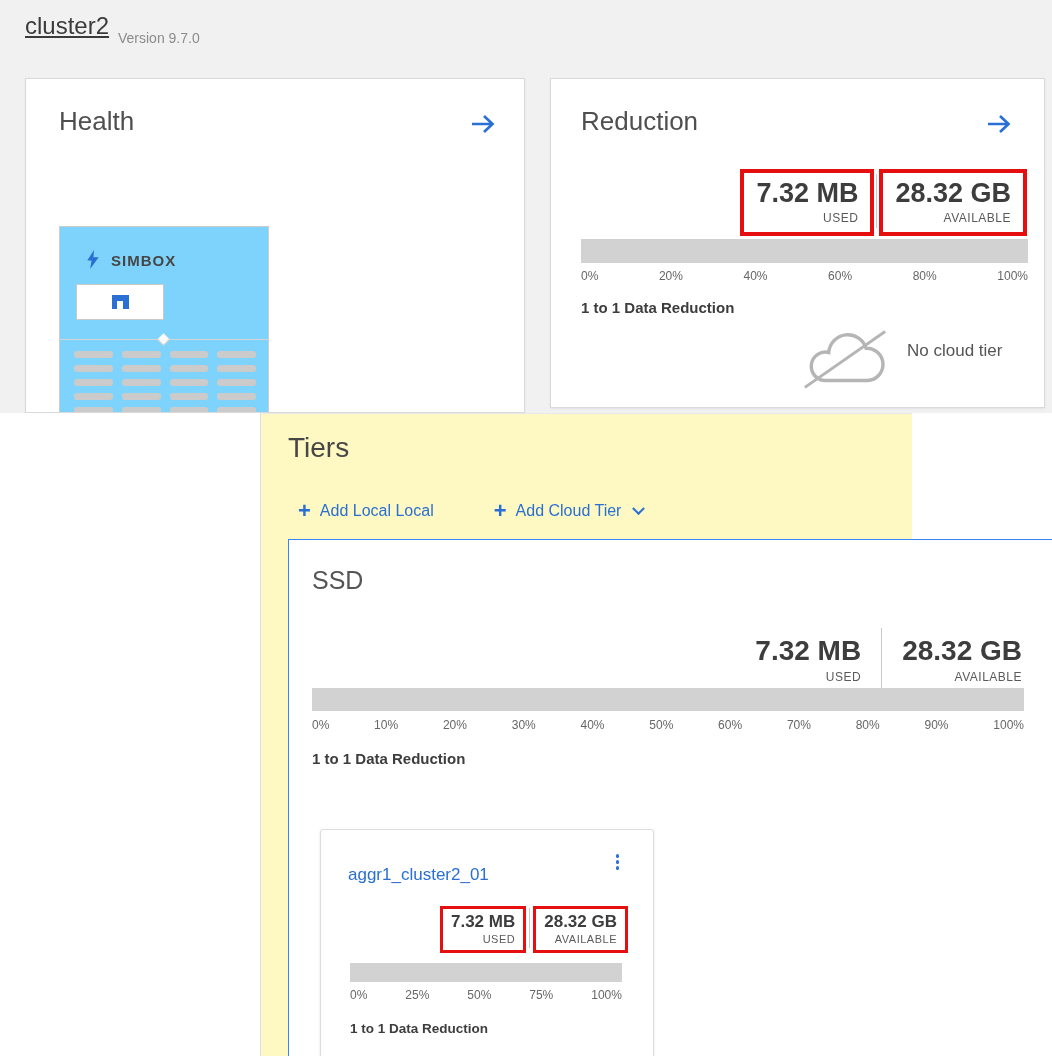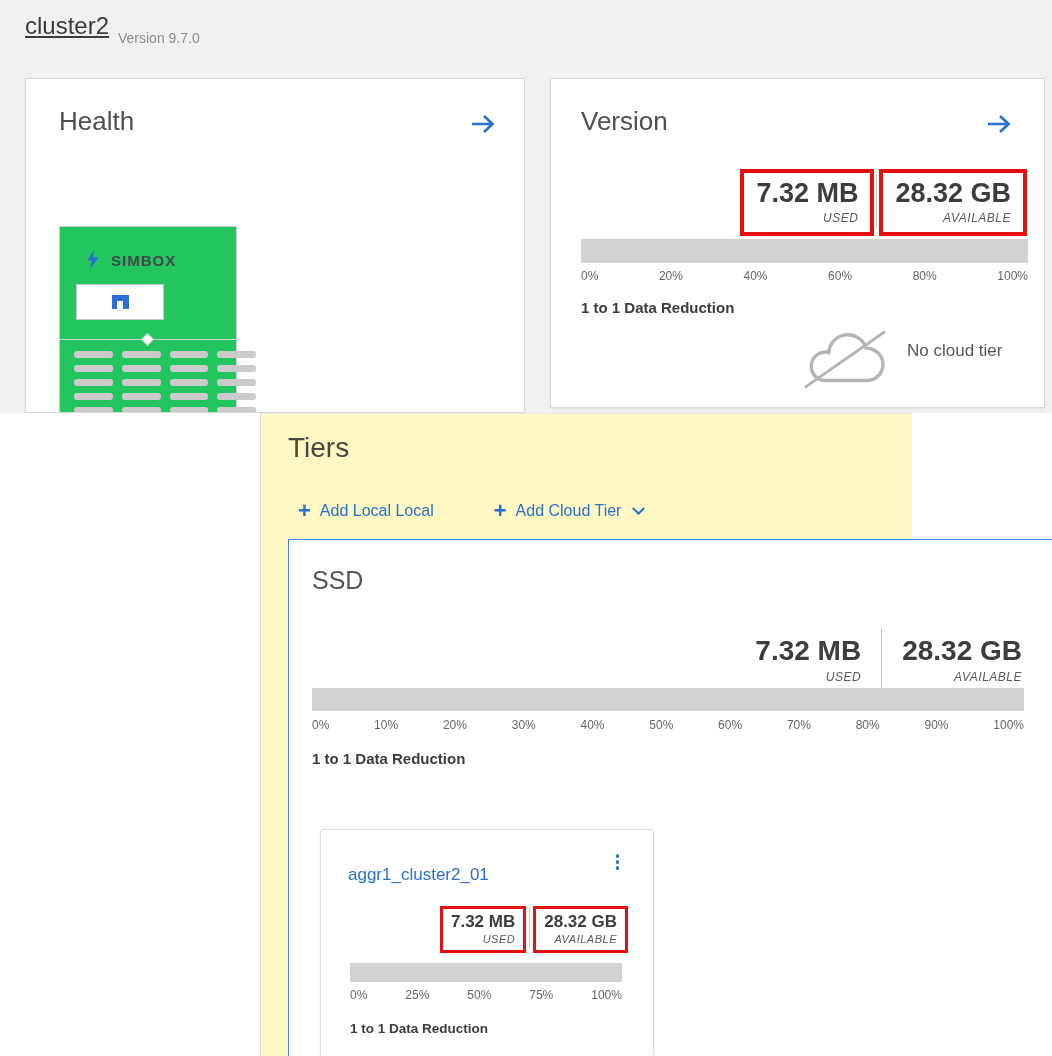--- a/index.html
+++ b/index.html
@@ -16,40 +16,40 @@
   .arrow-link { position:absolute; width:26px; height:22px; color:var(--accent,#2a6fd3); cursor:pointer; }
 
   
   #health-card { left:25px; top:78px; width:500px; height:335px; overflow:hidden; }
   #health-card .card-title { position:absolute; left:33px; top:27px; }
   #health-card .arrow-link { right:28px; top:34px; }
   .status-box { position:absolute; left:33px; top:85px; width:436px; height:42px; border:1px solid #c9c9c9; display:flex; align-items:center; cursor:pointer; background:#fff; }
   .check-icon { width:21px; height:21px; border-radius:50%; background:var(--healthy-green,#4aa74a); margin-left:12px; flex:0 0 auto; display:flex; align-items:center; justify-content:center; }
   .status-text { margin-left:11px; font-size:16px; color:#333; }
 
-  .simbox-panel { position:absolute; left:33px; top:147px; width:178px; height:200px; background:#22c55e; border:1px solid #cccccc; }
+  .simbox-panel { position:absolute; left:33px; top:147px; width:210px; height:200px; background:#7dd3fc; border:1px solid #cccccc; }
   .bolt-icon { position:absolute; left:27px; top:23px; width:12px; height:19px; color:var(--accent,#2a6fd3); }
   .simbox-label { position:absolute; left:51px; top:25px; font-size:15px; font-weight:bold; letter-spacing:1px; color:#464646; }
   .logo-box { position:absolute; left:16px; top:57px; width:88px; height:36px; background:#fff; border:1px solid #c9c9c9; display:flex; align-items:center; justify-content:center; }
   .netapp-logo { position:relative; width:17px; height:14px; background:var(--accent,#2a6fd3); }
   .netapp-logo::after { content:""; position:absolute; left:5.5px; bottom:0; width:6px; height:8px; background:#fff; }
   .simbox-divider { position:absolute; left:0; right:0; top:112px; border-top:1px solid #d5d5d5; }
   .notch-icon { position:absolute; left:calc(50% - 5px); top:-5.5px; width:9px; height:9px; background:#fafafa; border-right:1px solid #c9c9c9; border-bottom:1px solid #c9c9c9; transform:rotate(45deg); }
   .shelf-grid { position:absolute; left:14px; top:124px; width:182px; display:grid; grid-template-columns:repeat(4,1fr); gap:7px 9px; }
   .shelf-dash { height:7px; background:#cbcbcb; border-radius:3px; }
 
   
   #capacity-card { left:550px; top:78px; width:495px; height:330px; }
   #capacity-card .card-title { position:absolute; left:30px; top:27px; }
   #capacity-card .arrow-link { right:32px; top:34px; }
 
   .stats-row { position:absolute; display:flex; align-items:flex-end; }
   .stat { display:flex; flex-direction:column; align-items:flex-end; }
   .stat .val { font-weight:bold; color:#3d3d3d; }
-  .stat .lbl { color:#5a5a5a; letter-spacing:.5px;font-style:italic; }
+  .stat .lbl { color:#5a5a5a; letter-spacing:.5px; }
   .red-box { border:4px solid var(--highlight-red,#e60f0f); }
   .stat-divider { width:1px; background:#c9c9c9; align-self:center; }
 
   #capacity-card .stats-row { right:17px; top:90px; }
   #capacity-card .stat { padding:5px 12px 7px; }
   #capacity-card .val { font-size:27px; }
   #capacity-card .lbl { font-size:12px; margin-top:2px; }
   #capacity-card .stat-divider { height:54px; margin:0 2px 4px; }
 
   .cap-bar { position:absolute; background:var(--bar-gray,#d2d2d2); }
@@ -146,21 +146,21 @@
           <div class="shelf-dash"></div>
           <div class="shelf-dash"></div>
           <div class="shelf-dash"></div>
           <div class="shelf-dash"></div>
           <div class="shelf-dash"></div>
         </div>
     </div>
   </div>
 
   <div class="card" id="capacity-card">
-    <div class="card-title">Version</div>
+    <div class="card-title">Reduction</div>
     <span class="arrow-link">
       <svg viewBox="0 0 26 22" width="26" height="22">
           <path d="M2 11 H22 M14 3 l8.5 8 -8.5 8" fill="none" stroke="currentColor" stroke-width="2.7"></path>
         </svg>
     </span>
     <div class="stats-row">
       <div class="stat red-box">
         <span class="val">7.32 MB</span>
         <span class="lbl">USED</span>
       </div>

